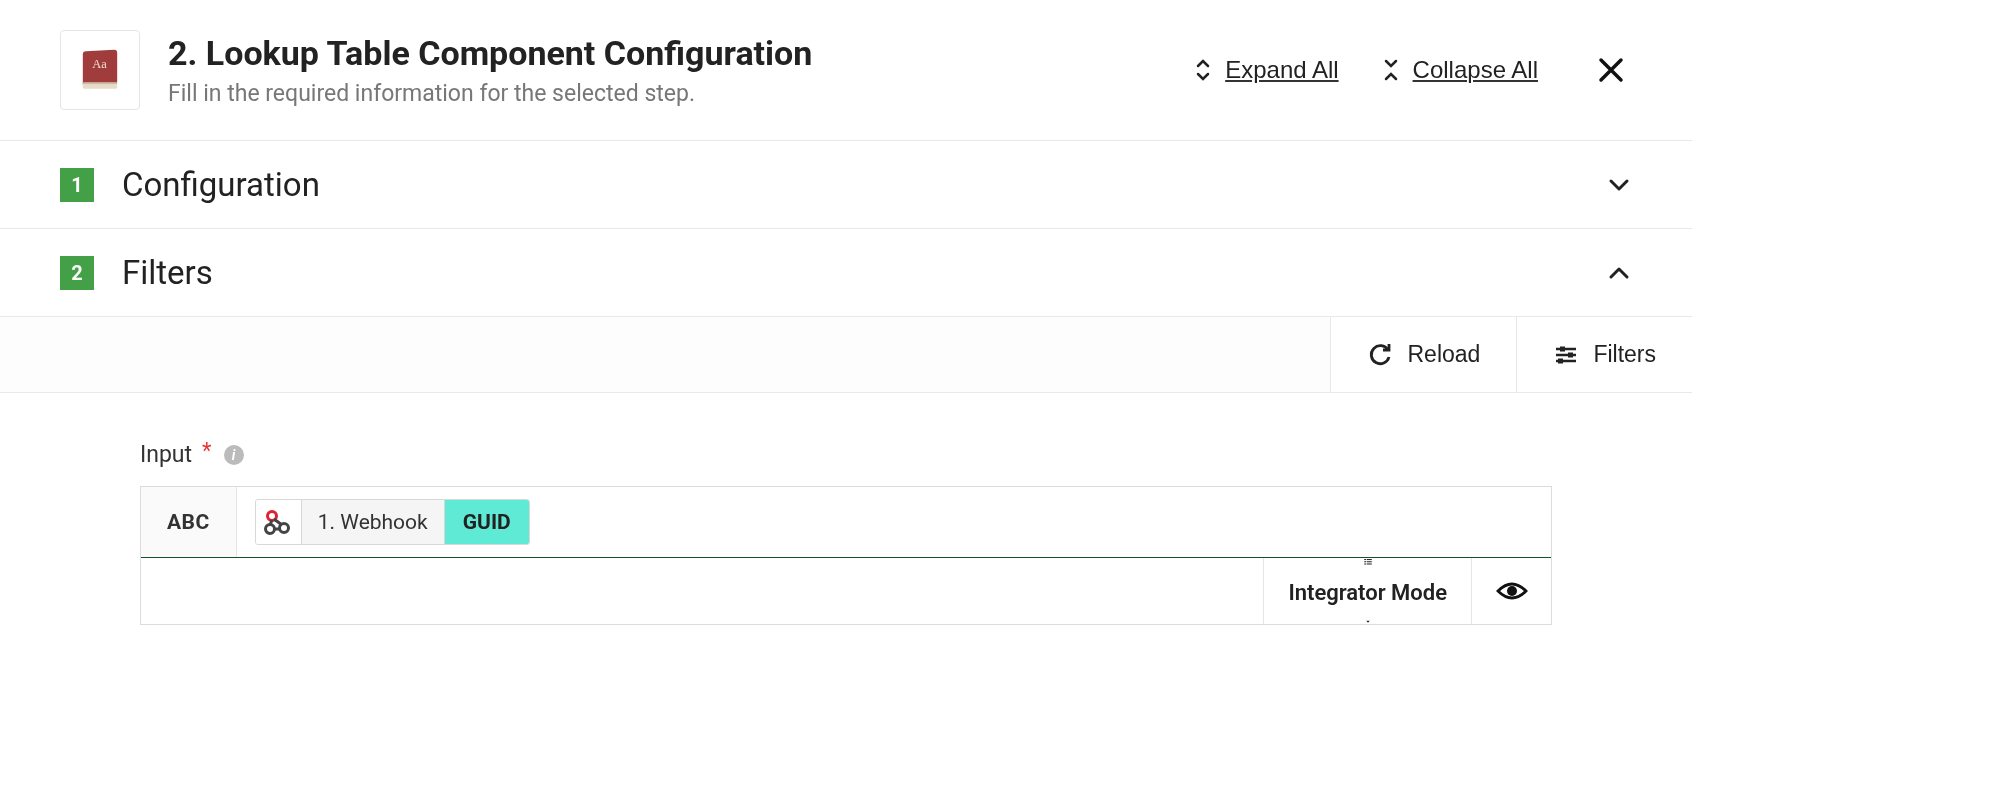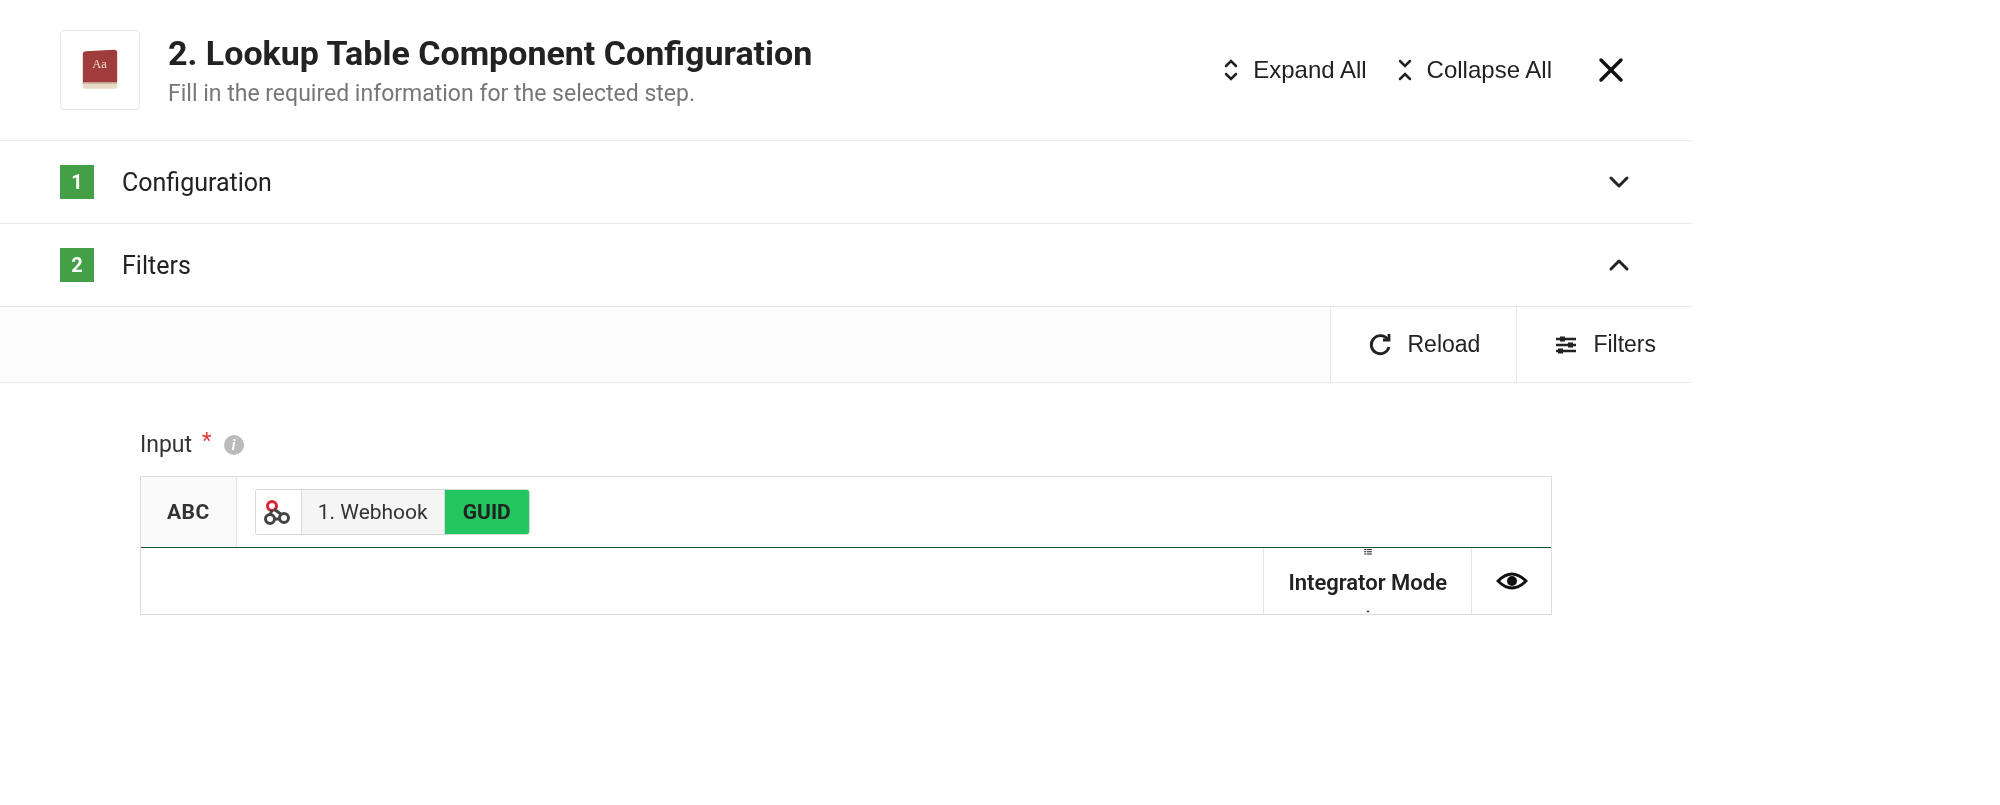--- a/index.html
+++ b/index.html
@@ -24,21 +24,21 @@
     border: 1px solid #e5e5e5;
     border-radius: 4px;
     display: flex; align-items: center; justify-content: center;
     margin-right: 28px;
     flex-shrink: 0;
   }
   .header-icon svg { width: 50px; height: 50px; }
   .header-text { flex: 1; }
   .header-title { font-size: 34px; font-weight: 700; color: #222; line-height: 1.2; }
   .header-subtitle { font-size: 23px; color: #777; margin-top: 6px; }
-  .header-actions { display: flex; align-items: center; gap: 28px; margin-left: 30px; }
+  .header-actions { display: flex; align-items: center; gap: 42px; margin-left: 30px; text-decoration: underline; }
   .header-action {
     display: flex; align-items: center; gap: 12px;
     font-size: 24px; color: #222;
     cursor: pointer; background: none; border: none;
   }
   .header-close {
     cursor: pointer; background: none; border: none;
     padding: 6px; margin-left: 10px;
     display: flex; align-items: center; justify-content: center;
   }
@@ -53,21 +53,21 @@
   }
   .section-badge {
     width: 34px; height: 34px;
     background: #43a047;
     color: #fff; font-weight: 700;
     display: flex; align-items: center; justify-content: center;
     font-size: 20px;
     margin-right: 28px;
     flex-shrink: 0;
   }
-  .section-title { flex: 1; font-size: 25px; color: #222; }
+  .section-title { flex: 1; font-size: 33px; color: #222; }
   .section-chevron { flex-shrink: 0; }
 
   
   .toolbar {
     display: flex; justify-content: flex-end;
     border-bottom: 1px solid #e8e8e8;
     background: #fdfdfd;
   }
   .toolbar-btn {
     display: flex; align-items: center; gap: 14px;
@@ -129,21 +129,21 @@
     padding: 0 16px;
     font-size: 21px; color: #333;
     border-right: 1px solid #d8d8d8;
     height: 100%; display: flex; align-items: center;
     background: #f5f5f5;
   }
   .chip-field {
     padding: 0 18px;
     font-weight: 700; font-size: 21px; color: #222;
     height: 100%; display: flex; align-items: center;
-    background: #22c55e;
+    background: #5eead4;
   }
   .input-footer {
     display: flex; justify-content: flex-end;
     align-items: stretch;
     height: 66px;
   }
   .mode-selector {
     display: flex; align-items: center; gap: 14px;
     padding: 0 24px;
     border-left: 1px solid #e5e5e5;

